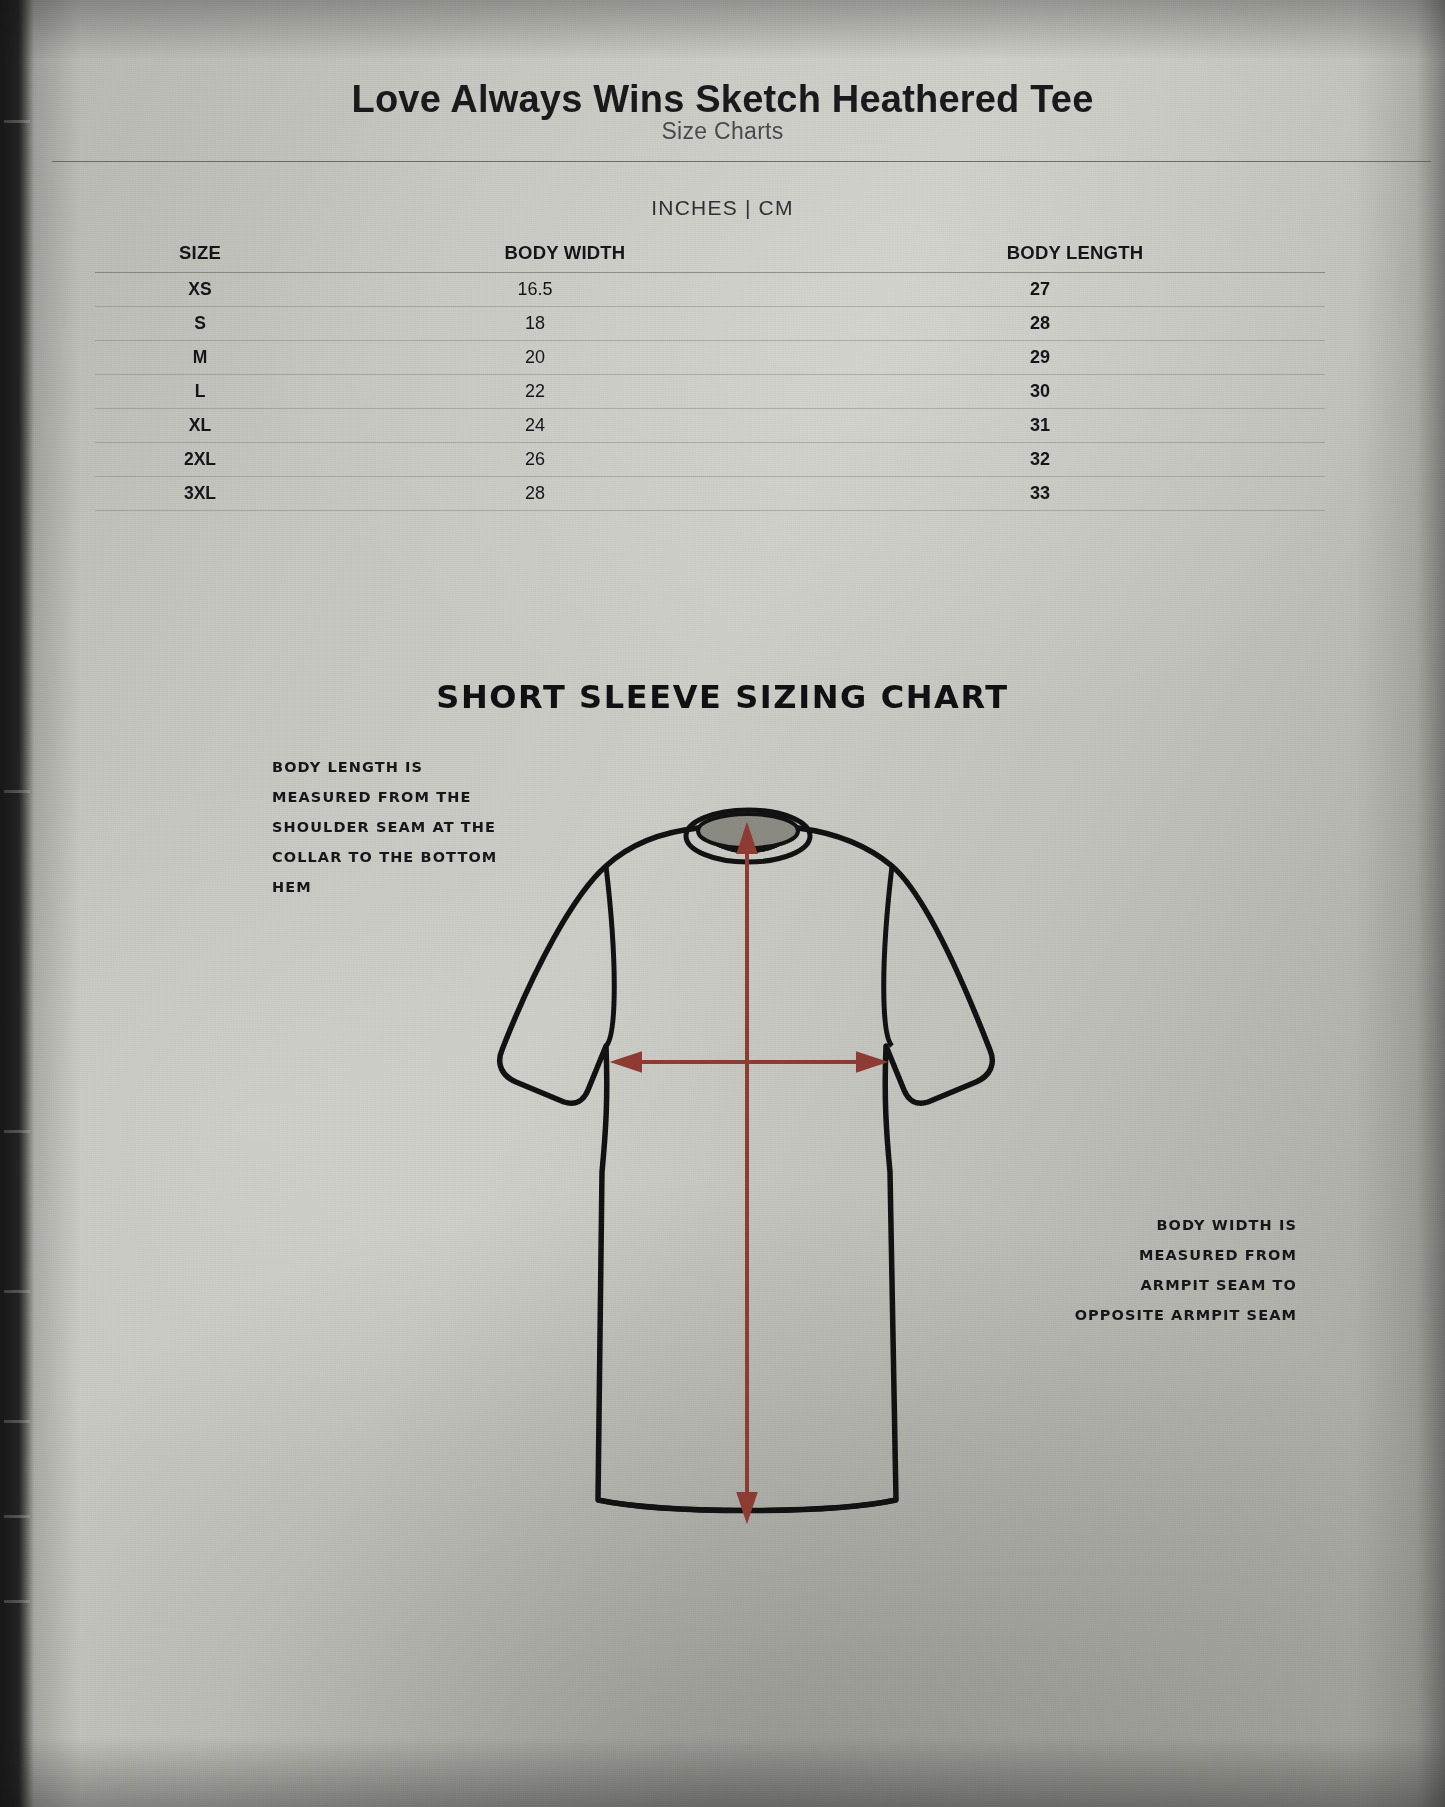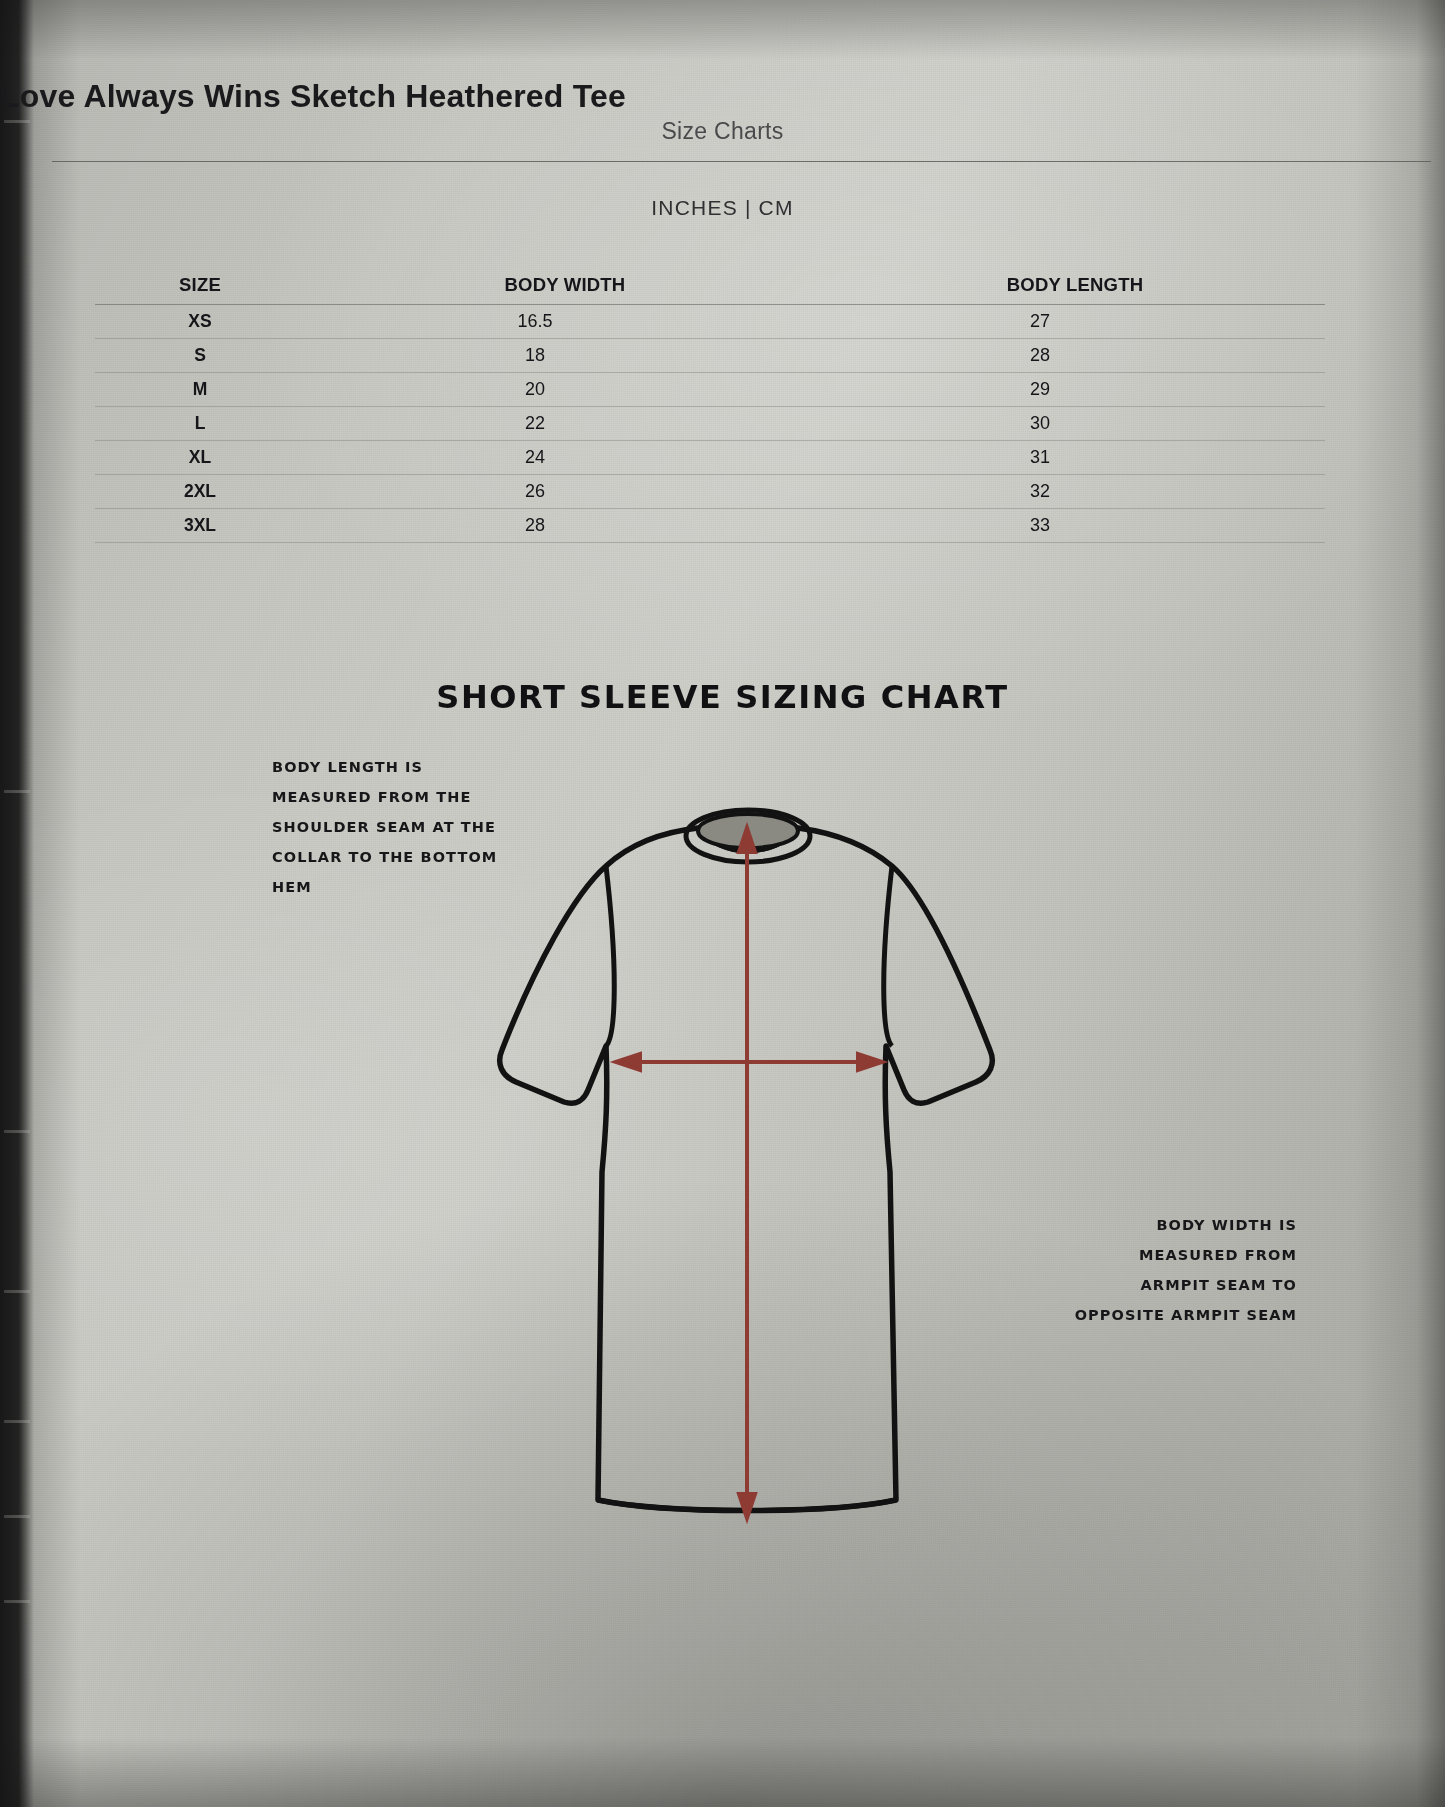--- a/index.html
+++ b/index.html
@@ -64,21 +64,22 @@
     position: absolute;
     inset: 0;
     z-index: 3;
   }
 
   
   .doc-title {
     position: absolute;
     top: 78px;
     left: 0; right: 0;
-    font-size: 32px;
+    text-align: center;
+    font-size: 38px;
     font-weight: 600;
     color: #1a1a1c;
     letter-spacing: .2px;
   }
   .doc-subtitle {
     position: absolute;
     top: 118px;
     left: 0; right: 0;
     text-align: center;
     font-size: 23px;
@@ -106,39 +107,38 @@
 
   
   .size-table {
     position: absolute;
     left: 95px;
     top: 238px;
     width: 1230px;
     border-collapse: collapse;
     font-size: 18px;
     color: #15151a;
-    margin-top: 32px;
   }
   .size-table th {
     font-weight: 700;
     font-size: 18.5px;
     padding: 4px 0 8px 0;
     letter-spacing: .2px;
     border-bottom: 1px solid rgba(90,90,88,0.55);
   }
   .size-table th.c-size { width: 210px; text-align: center; }
   .size-table th.c-bw   { width: 520px; text-align: center; }
   .size-table th.c-bl   { }
   .size-table td {
     padding: 6px 0;
     border-bottom: 1px solid rgba(120,120,115,0.40);
   }
   .size-table td.c-size { text-align: center; font-weight: 700; font-size: 17.5px; }
   .size-table td.c-bw   { text-align: center; padding-right: 60px; }
-  .size-table td.c-bl   { text-align: center; padding-right: 70px; }
+  .size-table td.c-bl   { text-align: center; padding-right: 70px; font-weight: bold; }
 
   
   .chart-heading {
     position: absolute;
     top: 678px;
     left: 0; right: 0;
     text-align: center;
     font-family: "DejaVu Sans", sans-serif;
     font-size: 32px;
     font-weight: 700;

